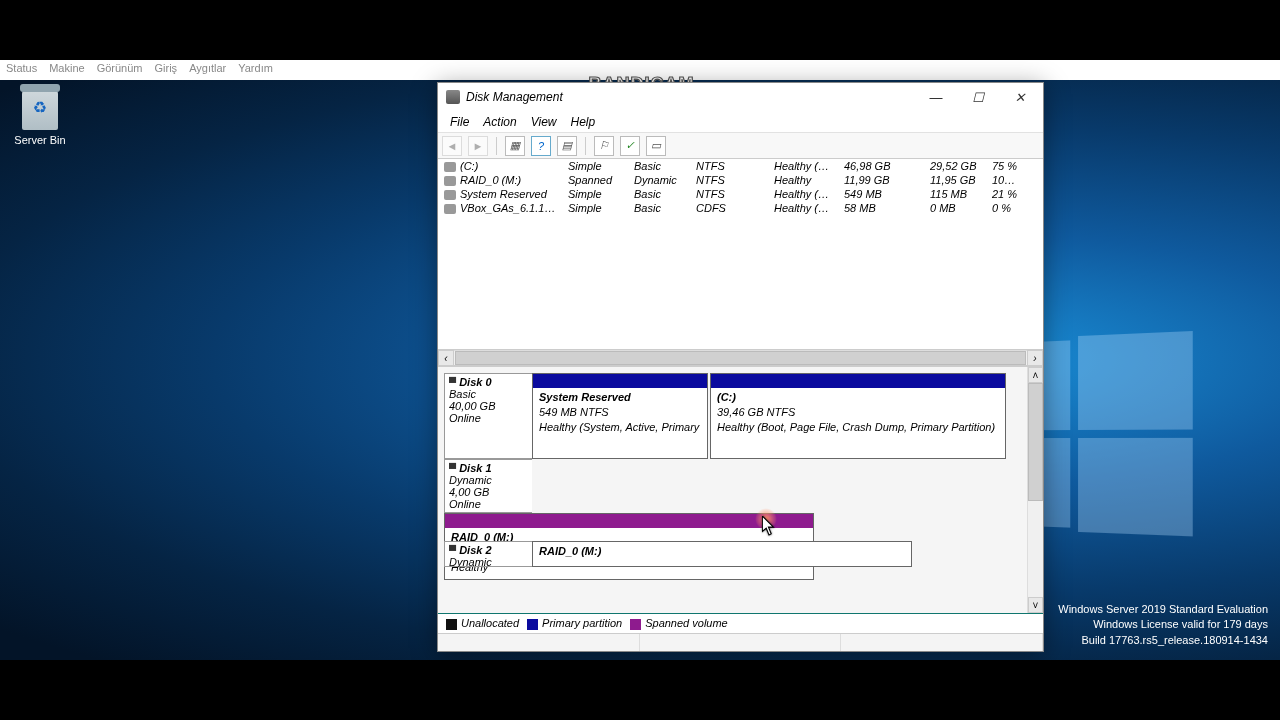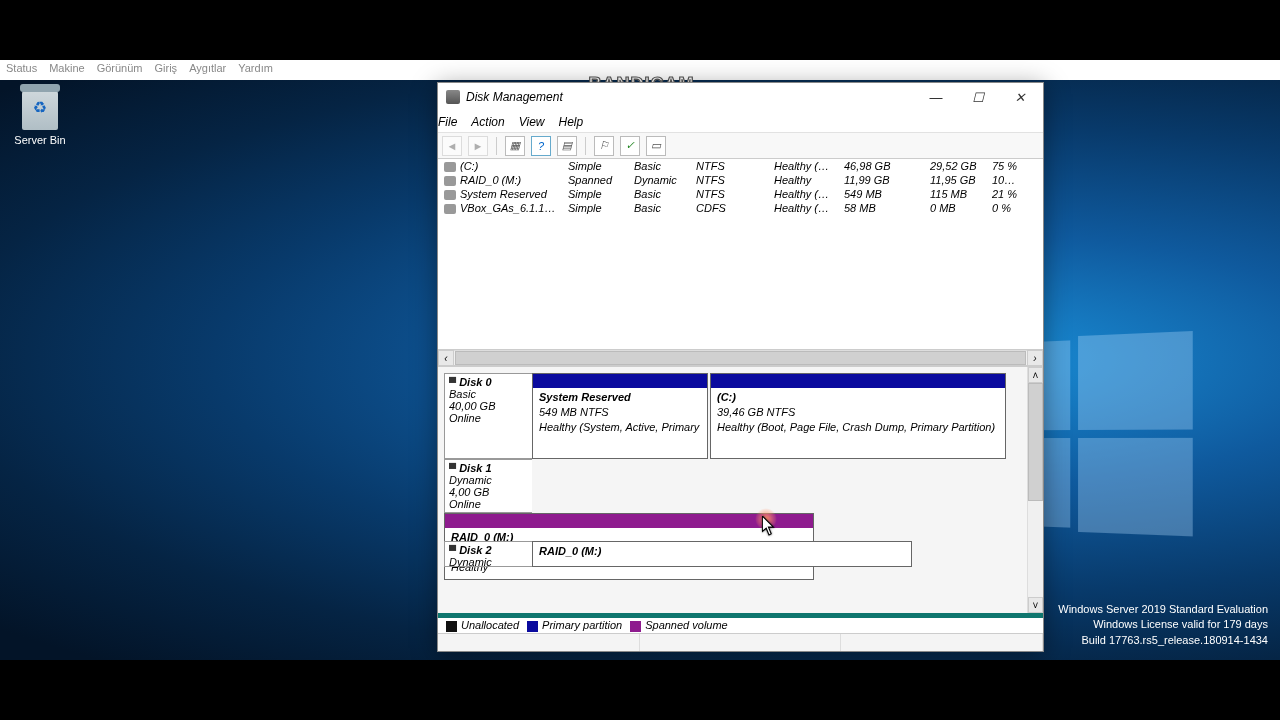--- a/index.html
+++ b/index.html
@@ -22,21 +22,21 @@
 .recycle .bin::after { content:"♻"; position:absolute; top:8px; left:0; right:0; font-size:16px; color:#1565c0; }
 .watermark { position: absolute; top: 14px; left: 50%; transform: translateX(-50%); font-family: Arial Black, sans-serif; font-weight: 900; font-size: 18px; letter-spacing: 1px;
   color: #fff; -webkit-text-stroke: 1.2px #555; text-shadow: 0 1px 0 #888; }
 .watermark .www { font-size: 12px; font-weight: 700; letter-spacing: 0; text-transform: none; -webkit-text-stroke: .8px #666; }
 .eval-text { position: absolute; right: 12px; bottom: 12px; color: #fff; font-size: 11px; text-align: right; line-height: 1.4; }
 .window { position: absolute; left: 437px; top: 22px; width: 607px; height: 570px; background: #fff; border: 1px solid #888; box-shadow: 0 4px 24px rgba(0,0,0,.4); display: flex; flex-direction: column; font-style: italic; }
 .titlebar { height: 28px; display: flex; align-items: center; padding: 0 2px 0 8px; background: #fff; }
 .titlebar .icon { width: 14px; height: 14px; background: linear-gradient(#888,#555); margin-right: 6px; border-radius: 2px; flex:none; }
 .titlebar .title { font-size: 12px; flex: 1; }
 .titlebar .btn { width: 42px; height: 28px; display: flex; align-items: center; justify-content: center; font-size: 13px; color:#333; }
-.menubar { height: 22px; display: flex; align-items: center; padding: 0 0; font-size: 12px; gap: 14px; border-bottom: 1px solid #e2e2e2; }
+.menubar { height: 22px; display: flex; align-items: center; padding: 0 12px; font-size: 12px; gap: 14px; border-bottom: 1px solid #e2e2e2; }
 .toolbar { height: 26px; display: flex; align-items: center; padding: 0 4px; gap: 6px; border-bottom: 1px solid #ccc; background: #f8f8f8; }
 .toolbar .tb { width: 20px; height: 20px; border: 1px solid #bbb; background: #fff; display:flex; align-items:center; justify-content:center; font-size:11px; color:#555; }
 .toolbar .tb.disabled { opacity:.45; }
 .toolbar .sep { width:1px; height:18px; background:#ccc; margin:0 2px; }
 .volume-list { border-bottom: 1px solid #ccc; font-size: 11px; }
 .vl-head, .vl-row { display: grid; grid-template-columns: 124px 66px 62px 78px 70px 86px 62px 38px; }
 .vl-head > div { border-right: 1px solid #ddd; padding: 3px 6px; background: #fff; border-bottom: 1px solid #ddd; white-space: nowrap; overflow: hidden; }
 .vl-row > div { padding: 1px 6px; white-space: nowrap; overflow: hidden; text-overflow: ellipsis; }
 .vl-row .vicon { display:inline-block; width:12px; height:10px; background:#999; margin-right:4px; vertical-align:middle; border-radius:2px; }
 .vl-body { background:#fff; height: 190px; }
@@ -52,21 +52,21 @@
 .disk-row { display:flex; margin-bottom:0; }
 .disk-info { width:88px; padding:2px 4px; font-size:11px; border:1px solid #999; border-right:none; background:#fff; }
 .disk-info .dicon { font-size:10px; color:#333; }
 .disk-info b { font-weight:600; }
 .parts { flex:1; display:flex; gap:2px; }
 .part { border:1px solid #666; background:#fff; display:flex; flex-direction:column; font-size:11px; overflow:hidden; }
 .part .stripe { height:14px; }
 .part .pbody { padding:2px 6px 4px; line-height:1.35; }
 .stripe.primary { background:#0a0a9e; }
 .stripe.spanned { background:#8e1b8e; }
-.legend { height:20px; background:#fff; border-top:5px solid #0f766e; display:flex; align-items:center; gap:8px; padding:0 8px; font-size:11px; }
+.legend { height:20px; background:#fff; border-top:1px solid #0f766e; display:flex; align-items:center; gap:8px; padding:0 8px; font-size:11px; }
 .legend .sw { width:11px; height:11px; display:inline-block; margin-right:4px; vertical-align:middle; }
 .sw.black{background:#111;} .sw.blue{background:#0a0a9e;} .sw.purple{background:#8e1b8e;}
 .statusbar { height:18px; border-top:1px solid #ccc; background:#f4f4f4; display:flex; }
 .statusbar div { border-right:1px solid #ddd; flex:1; height:100%; }
 .cursor { position:absolute; width:14px; height:20px; pointer-events:none; }
 .cursor svg { width:14px; height:20px; filter: drop-shadow(0 0 1px rgba(0,0,0,.6)); }
 .click-glow{position:absolute; width:22px; height:22px; border-radius:50%; background:radial-gradient(circle,#ff8f6a 0%,rgba(255,140,100,.2) 60%,transparent 70%); pointer-events:none; transform:translate(-50%,-50%); }
 </style>
 </head>
 <body>

